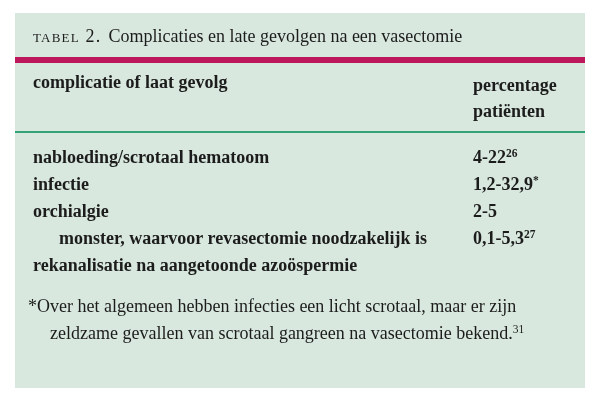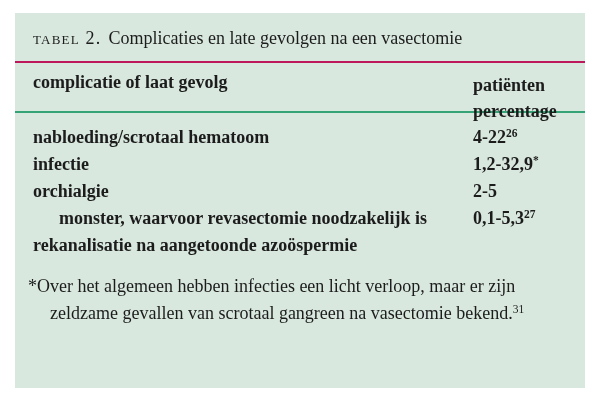--- a/index.html
+++ b/index.html
@@ -8,25 +8,25 @@
     font-family:"Liberation Serif", serif;
     -webkit-font-smoothing:antialiased;
   }
   .page { position:relative; width:600px; height:404px; background:#ffffff; overflow:hidden; }
   .panel {
     position:absolute; left:15px; top:13px; width:570px; height:375px;
     background:#d8e8de; color:#1c1c1c; font-size:18px;
   }
   .caption {
     box-sizing:border-box; height:50px; display:flex; align-items:center;
-    padding:2px 18px 0; border-bottom:2px solid #be185d;
+    padding:2px 18px 0; border-bottom:6px solid #be185d;
   }
   .smallcaps { font-variant:small-caps; letter-spacing:1.2px; margin-right:7px; }
   .header {
-    box-sizing:border-box; position:relative; height:50px;
+    box-sizing:border-box; position:relative; height:70px;
     padding:9px 18px 0; border-bottom:2px solid #36a377; font-weight:bold;
   }
   .header .right { position:absolute; left:458px; top:9px; line-height:26px; }
   .tbody { padding:11px 18px 0; }
   .line { position:relative; line-height:27px; white-space:nowrap;font-weight:bold; }
   .indent { padding-left:26px; }
   .val { position:absolute; left:440px; top:0; }
   sup { font-size:11.5px; line-height:0; vertical-align:6px; }
   .footnote { padding:14px 18px 0; line-height:27px; }
   .fn1 { margin-left:-5px; white-space:nowrap; }
@@ -39,22 +39,22 @@
   <div class="panel">
 
     <div class="caption">
       <span class="smallcaps">tabel 2.</span>
       <span>Complicaties en late gevolgen na een vasectomie</span>
     </div>
 
     <div class="header">
       <div class="left">complicatie of laat gevolg</div>
       <div class="right">
+        <div>percentage</div>
         <div>patiënten</div>
-        <div>percentage</div>
       </div>
     </div>
 
     <div class="tbody">
 
       <div class="line">
         <span>nabloeding/scrotaal hematoom</span>
         <span class="val"><span>4-22</span><sup>26</sup></span>
       </div>
 
@@ -73,18 +73,18 @@
         <span class="val"><span>0,1-5,3</span><sup>27</sup></span>
       </div>
 
       <div class="line">
         <span>rekanalisatie na aangetoonde azoöspermie</span>
       </div>
 
     </div>
 
     <div class="footnote">
-      <div class="fn1">*Over het algemeen hebben infecties een licht verloop, maar er zijn</div>
+      <div class="fn1">*Over het algemeen hebben infecties een licht scrotaal, maar er zijn</div>
       <div class="fn2"><span>zeldzame gevallen van scrotaal gangreen na vasectomie bekend.</span><sup>31</sup></div>
     </div>
 
   </div>
 </div>
 
 </body></html>

